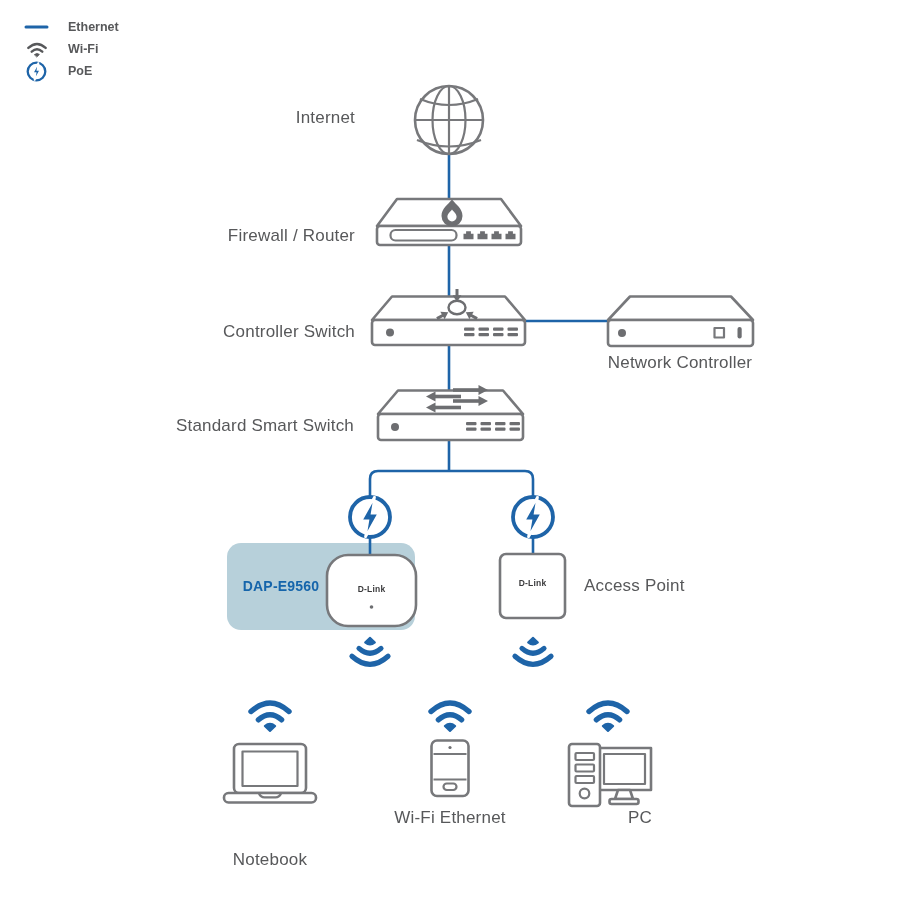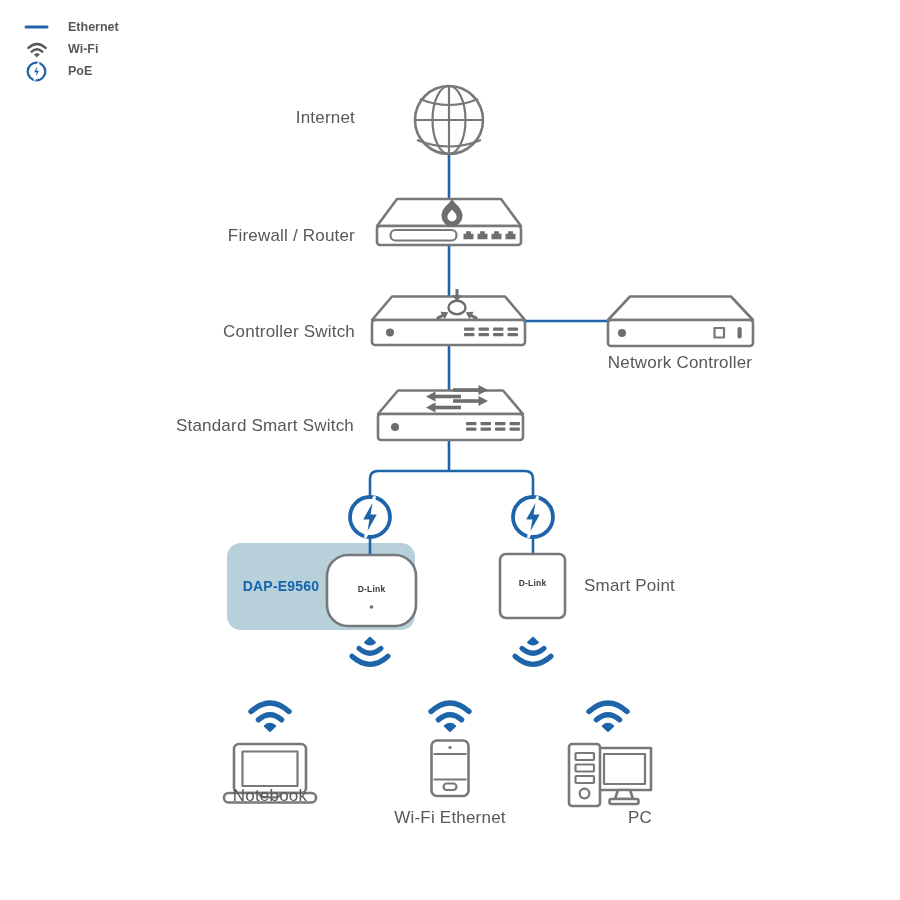--- a/index.html
+++ b/index.html
@@ -243,20 +243,20 @@
       <span>PoE</span>
     </div>
   </div>
 
   <div class="lbl r" style="left:355px;top:118px">Internet</div>
   <div class="lbl r" style="left:355px;top:236px">Firewall / Router</div>
   <div class="lbl r" style="left:355px;top:332px">Controller Switch</div>
   <div class="lbl c" style="left:680px;top:363px">Network Controller</div>
   <div class="lbl r" style="left:354px;top:426px">Standard Smart Switch</div>
   <div class="lbl c dap-lbl" style="left:281px;top:586px">DAP-E9560</div>
-  <div class="lbl l" style="left:584px;top:586px">Smart Point</div>
-  <div class="lbl c" style="left:270px;top:796px">Notebook</div>
+  <div class="lbl l" style="left:584px;top:586px">Access Point</div>
+  <div class="lbl c" style="left:270px;top:860px">Notebook</div>
   <div class="lbl c" style="left:450px;top:818px">Wi-Fi Ethernet</div>
   <div class="lbl c" style="left:640px;top:818px">PC</div>
   <div class="lbl c brand" style="left:371.5px;top:589px">D-Link</div>
   <div class="lbl c brand" style="left:532.5px;top:583px">D-Link</div>
 
 </div>
 
 </body></html>

